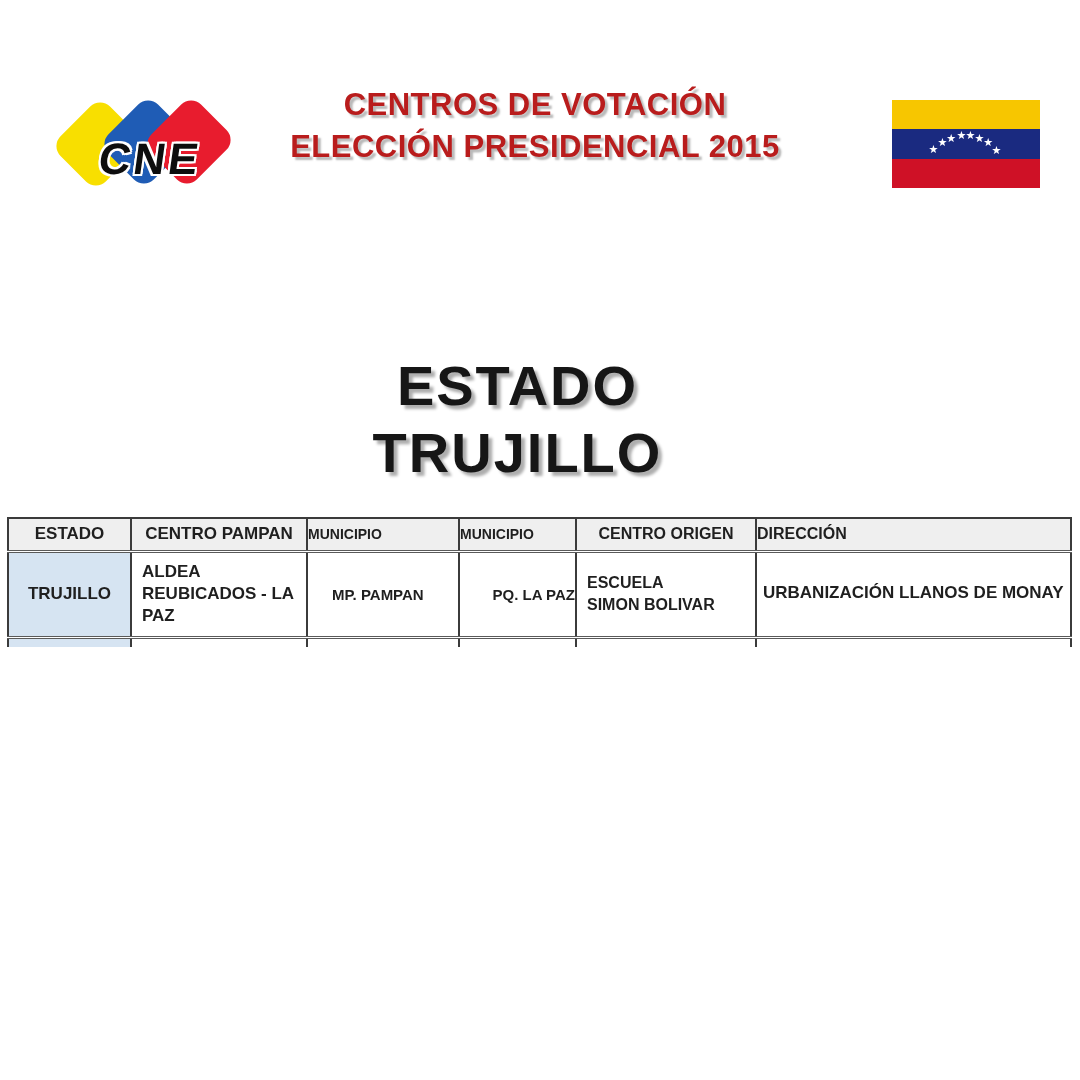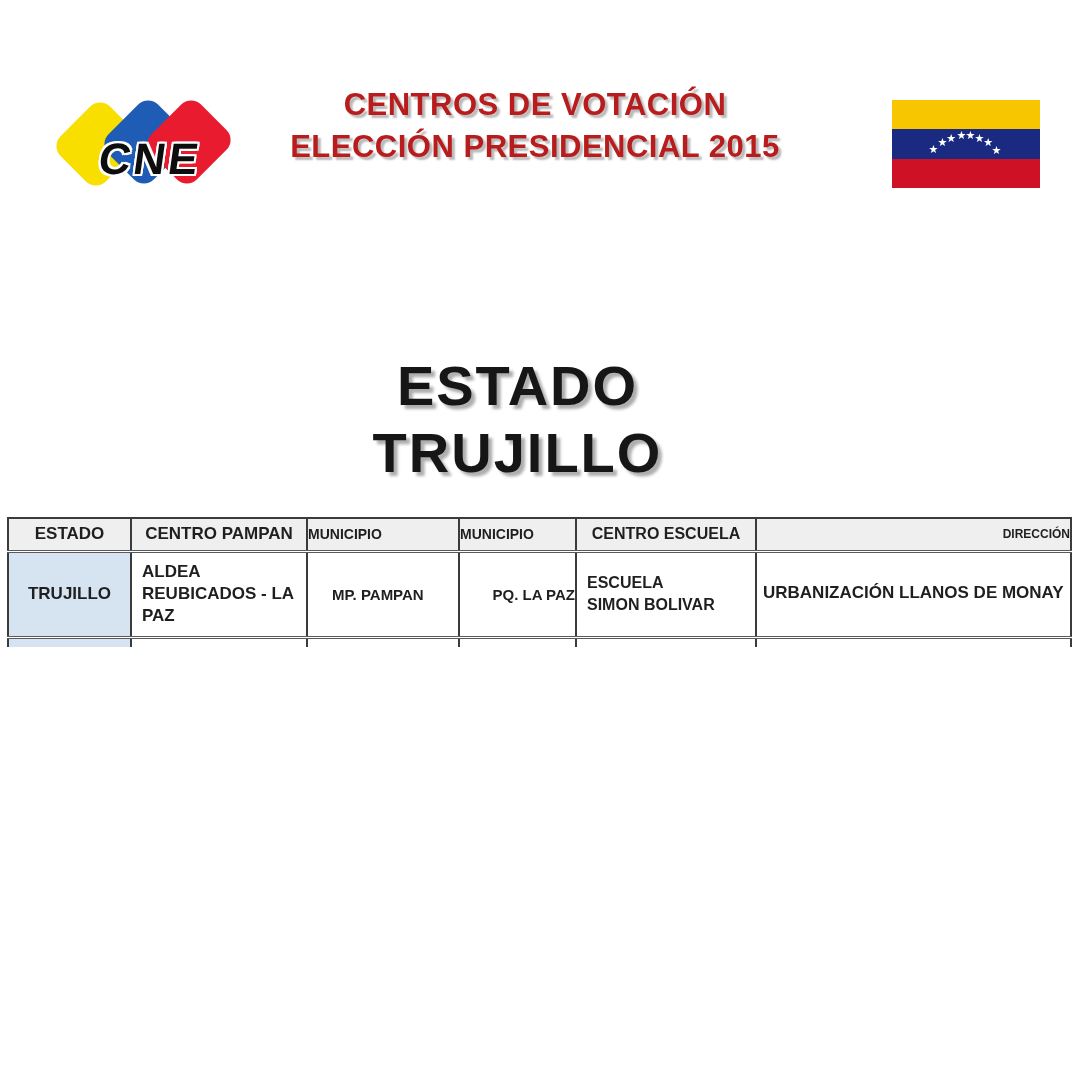--- a/index.html
+++ b/index.html
@@ -111,21 +111,21 @@
   table.reloc thead th {
     height: 33px;
     background: #efefef;
     font-weight: bold;
     border-bottom: 3px double #5a5a5a;
     vertical-align: middle;
   }
   th.c-estado, th.c-origen { font-size: 17px; text-align: center; }
   th.c-municipio, th.c-parroquia { font-size: 14px; text-align: left; }
   th.c-destino { font-size: 16px; text-align: center; }
-  th.c-direccion { font-size: 12px; text-align: right; }
+  th.c-direccion { font-size: 16px; text-align: left; }
 
   tr.data-row td {
     height: 86px;
     font-weight: bold;
     border-bottom: 3px double #5a5a5a;
     vertical-align: middle;
   }
   td.v-estado {
     text-align: center;
     font-size: 17px;
@@ -189,21 +189,21 @@
         <col style="width:117px;">
         <col style="width:180px;">
         <col style="width:315px;">
       </colgroup>
       <thead>
         <tr>
           <th class="c-estado">ESTADO</th>
           <th class="c-origen">CENTRO PAMPAN</th>
           <th class="c-municipio">MUNICIPIO</th>
           <th class="c-parroquia">MUNICIPIO</th>
-          <th class="c-destino">CENTRO ESCUELA</th>
+          <th class="c-destino">CENTRO ORIGEN</th>
           <th class="c-direccion">DIRECCIÓN</th>
         </tr>
       </thead>
       <tbody>
         <tr class="data-row">
           <td class="v-estado" style="background:#d6e4f2;">TRUJILLO</td>
           <td class="v-origen">ALDEA REUBICADOS - LA PAZ</td>
           <td class="v-municipio">MP. PAMPAN</td>
           <td class="v-parroquia">PQ. LA PAZ</td>
           <td class="v-destino">ESCUELA SIMON BOLIVAR</td>

